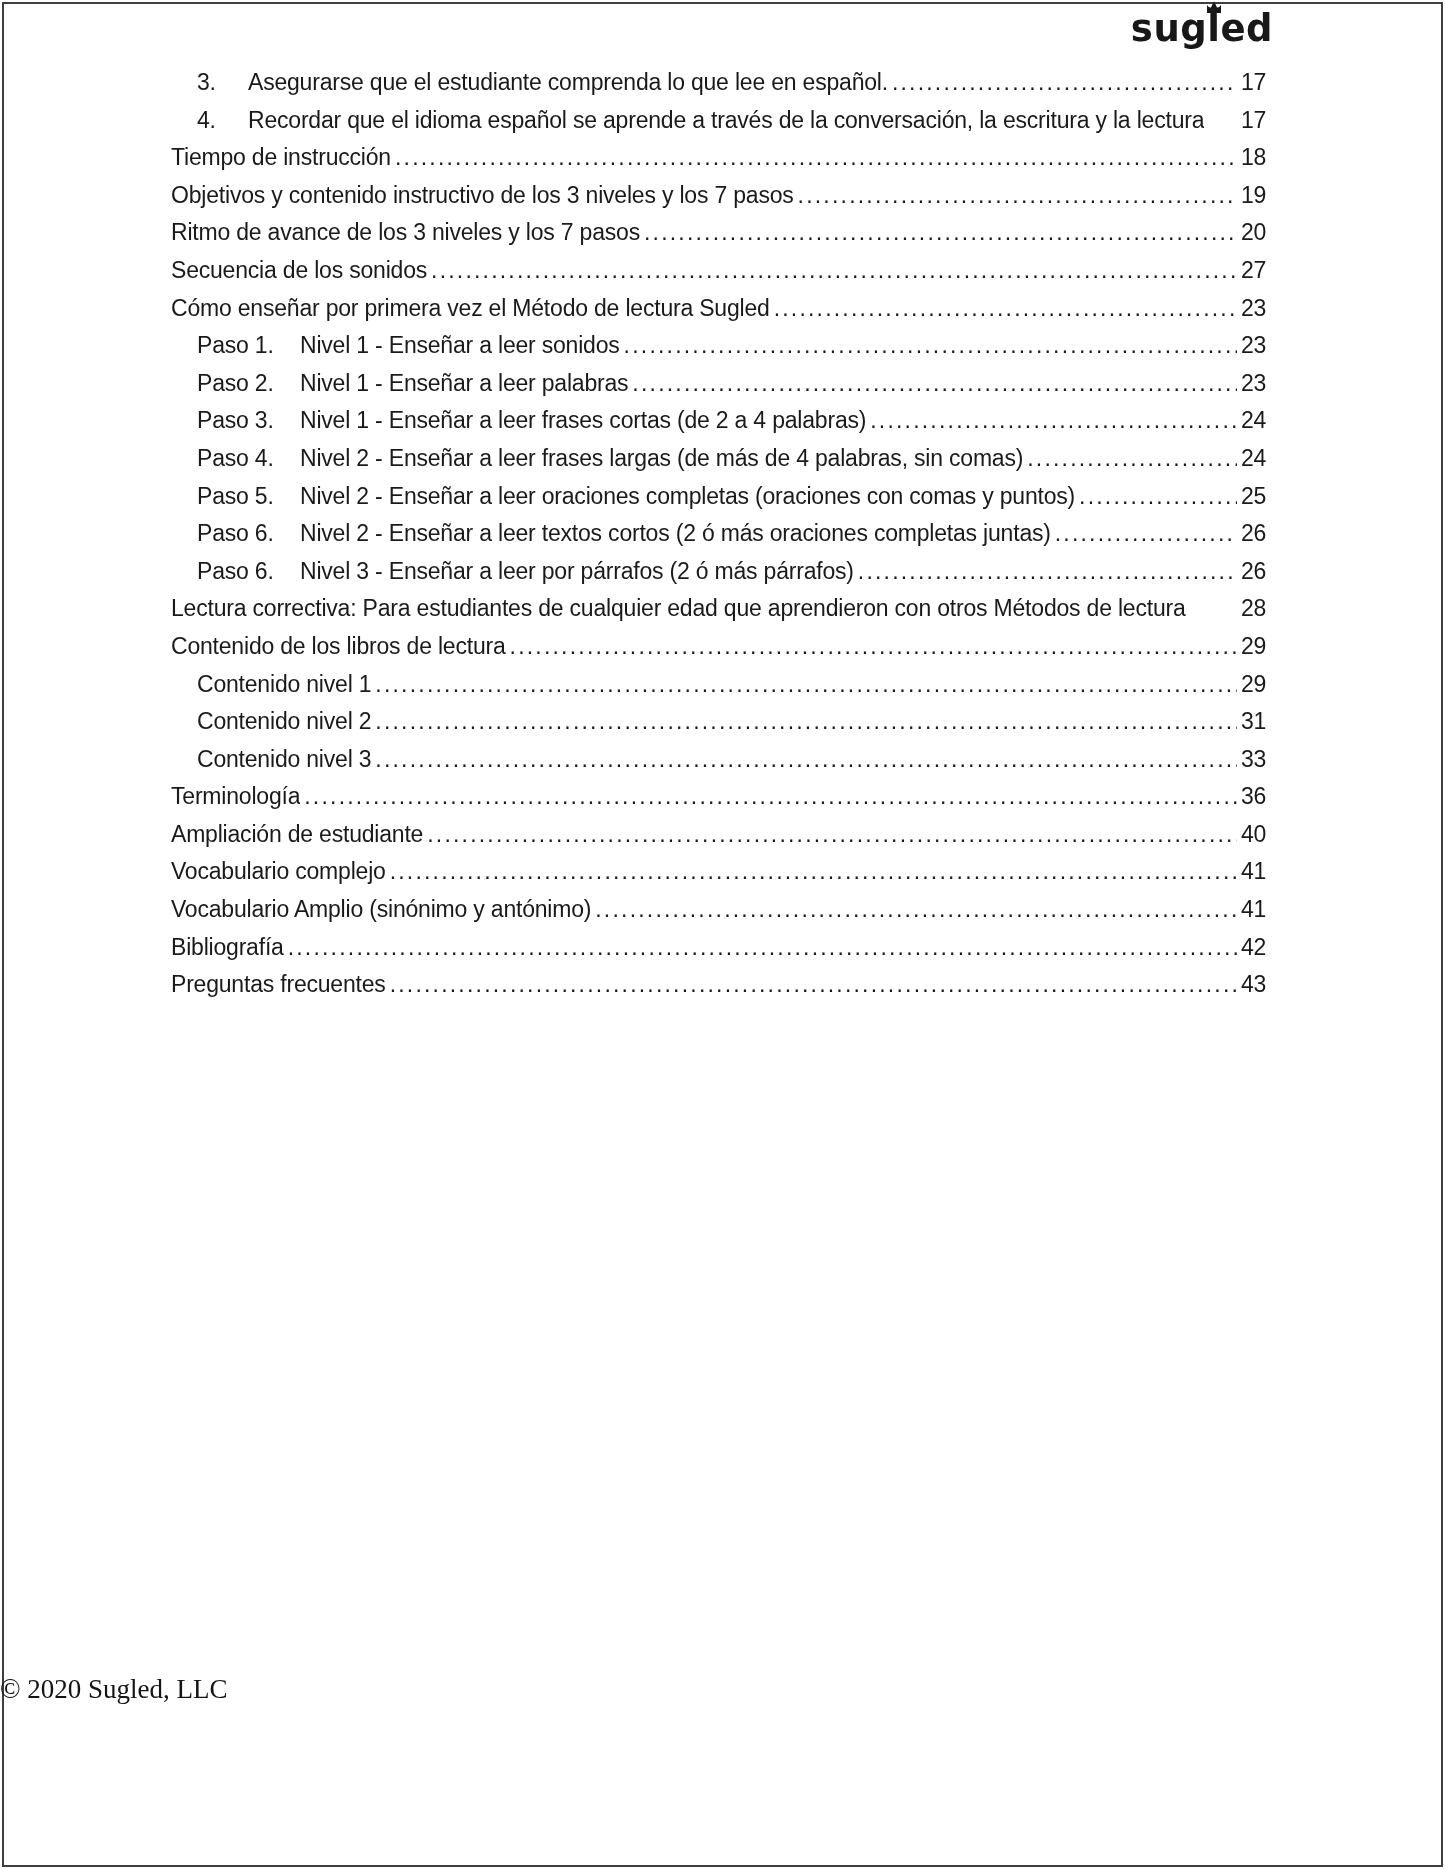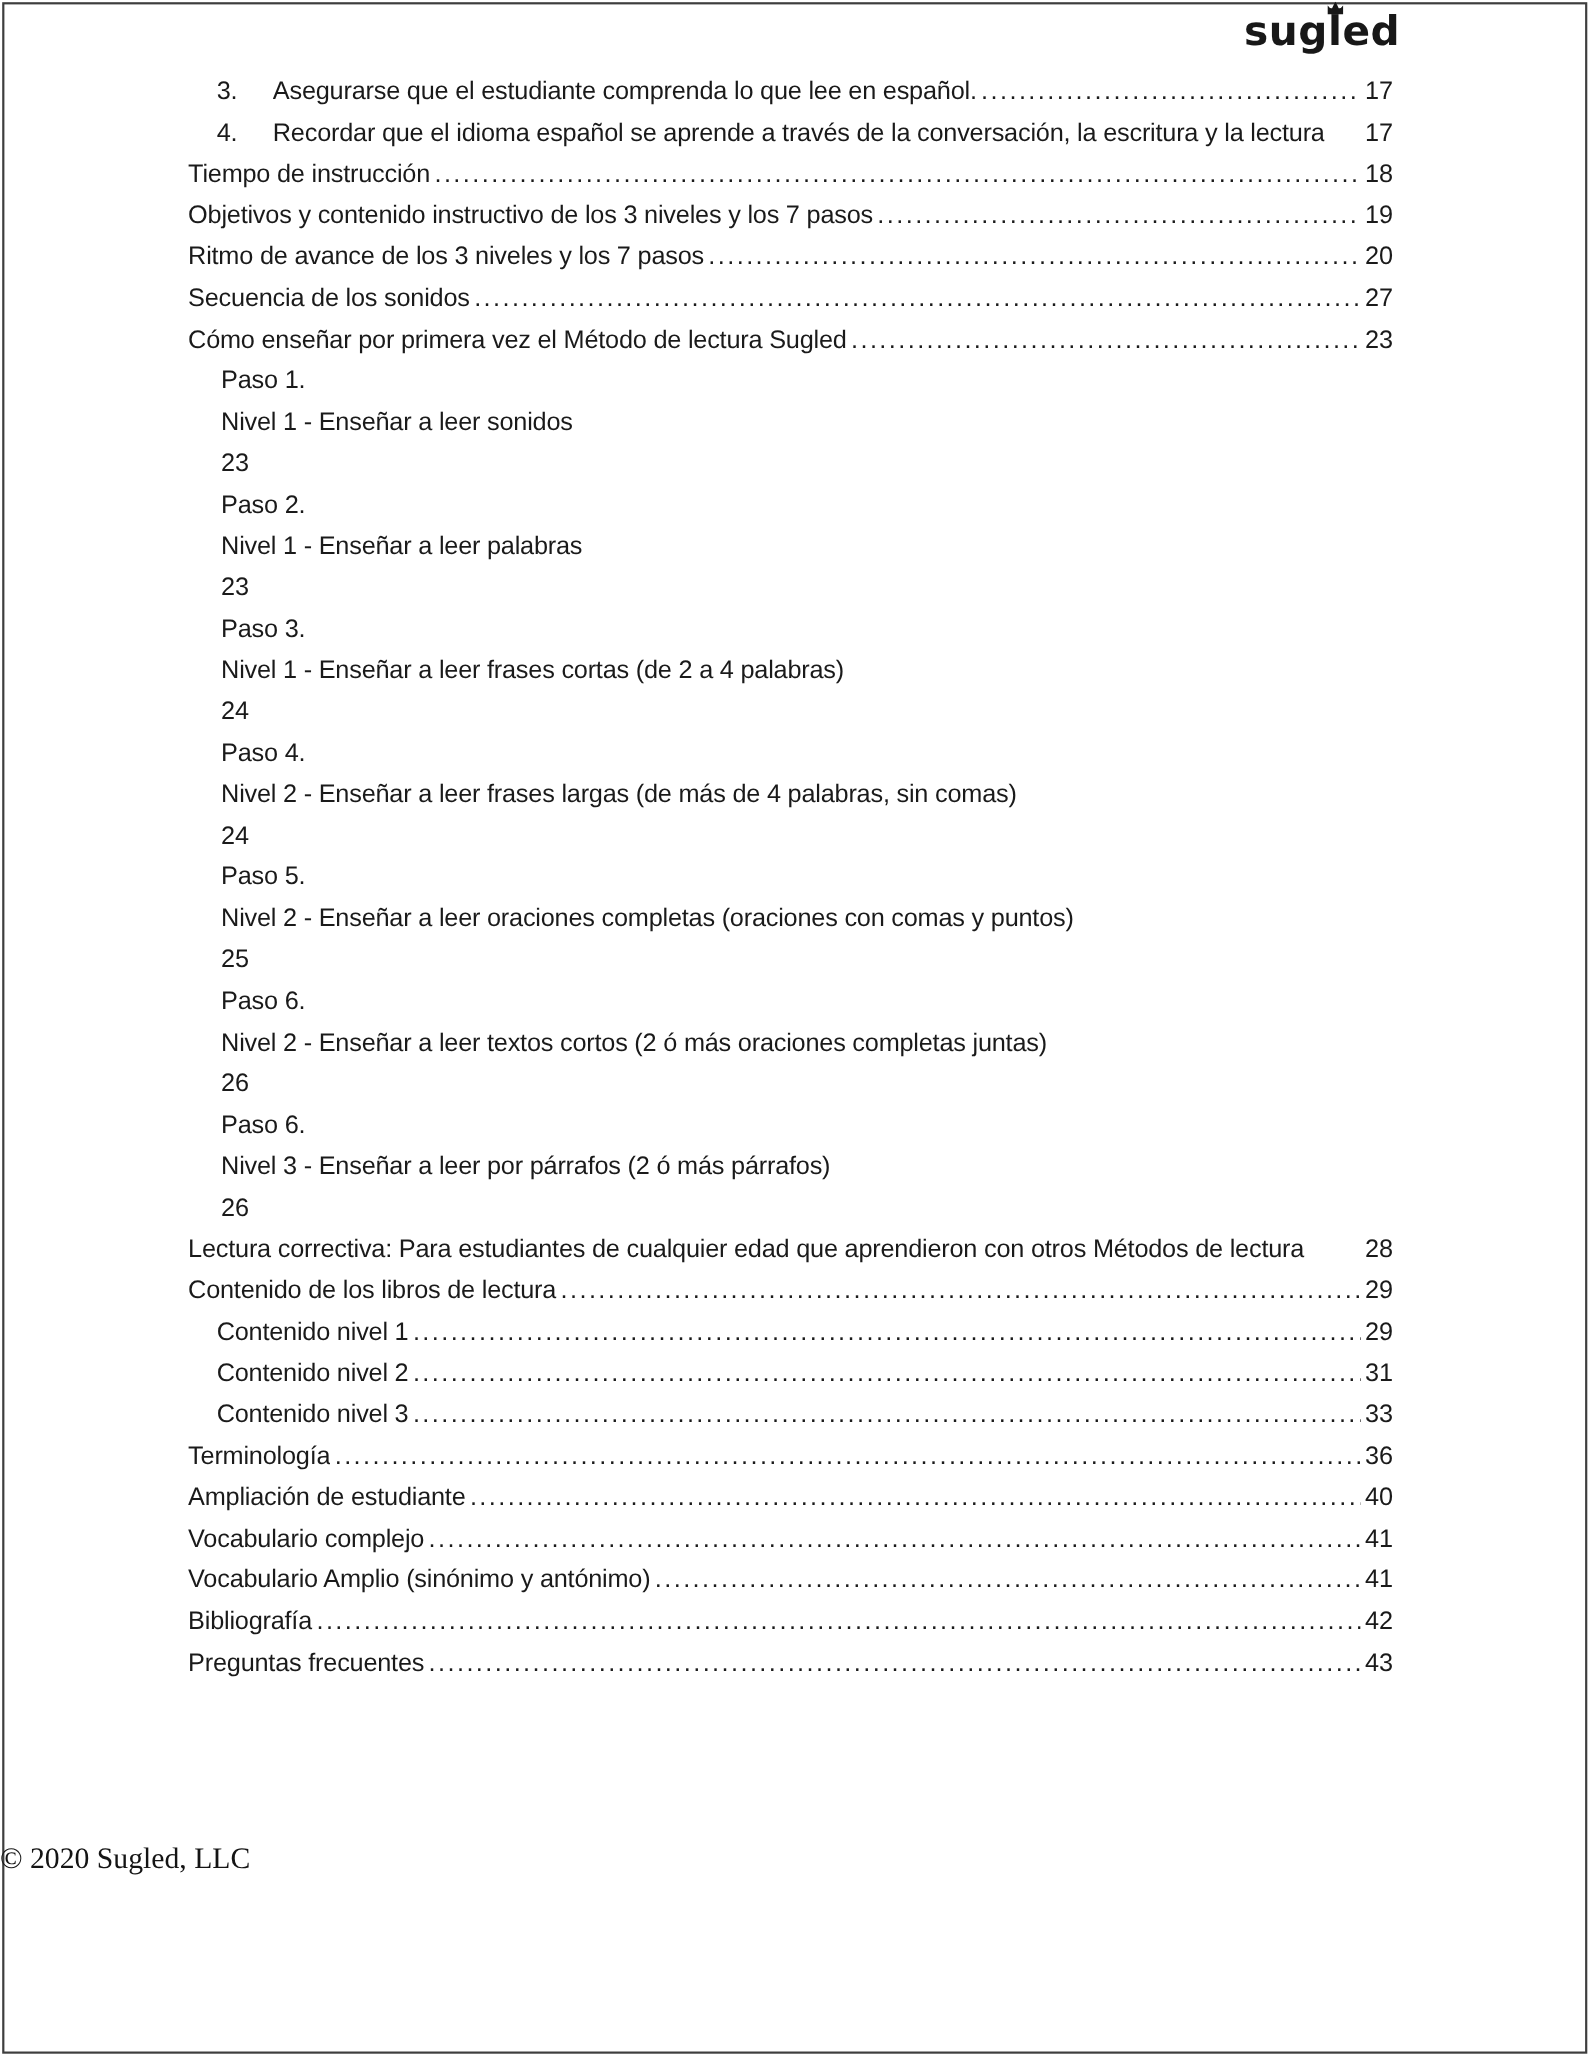--- a/index.html
+++ b/index.html
@@ -24,21 +24,21 @@
   .toc{
     position:absolute;left:171px;right:172px;top:64px;
   }
   .toc-row{
     display:flex;align-items:baseline;line-height:37.6px;font-size:23px;
     letter-spacing:-0.2px;white-space:nowrap;
   }
   .toc-row .num{flex:0 0 auto;}
   .type-numbered{padding-left:26px;}
   .type-numbered .num{width:51px;}
-  .type-paso{padding-left:26px;flex-direction:column;}
+  .type-paso{padding-left:26px;}
   .type-paso .num{width:103px;}
   .type-h2{padding-left:26px;}
   .toc-row .label{flex:0 1 auto;overflow:hidden;}
   .toc-row .leader{
     flex:1 1 0;min-width:0;overflow:hidden;margin:0 4px;
   }
   .toc-row .leader::after{
     content:"................................................................................................................................................................................";
     letter-spacing:2.2px;color:#1a1a1a;
   }

